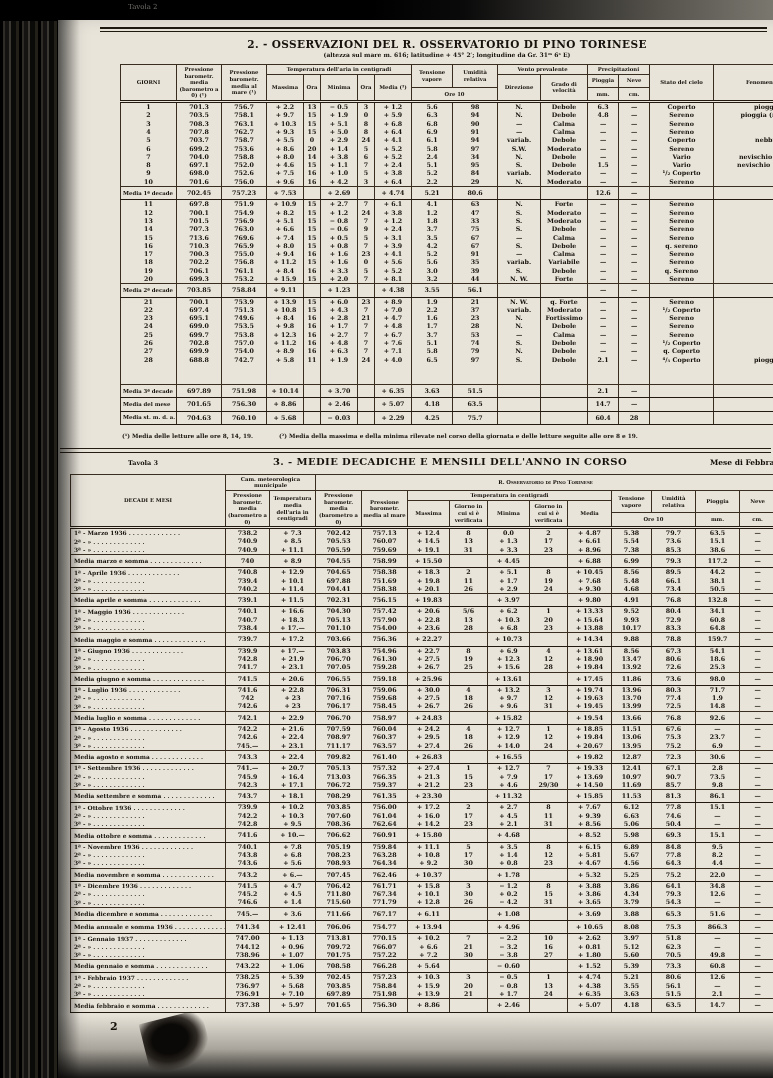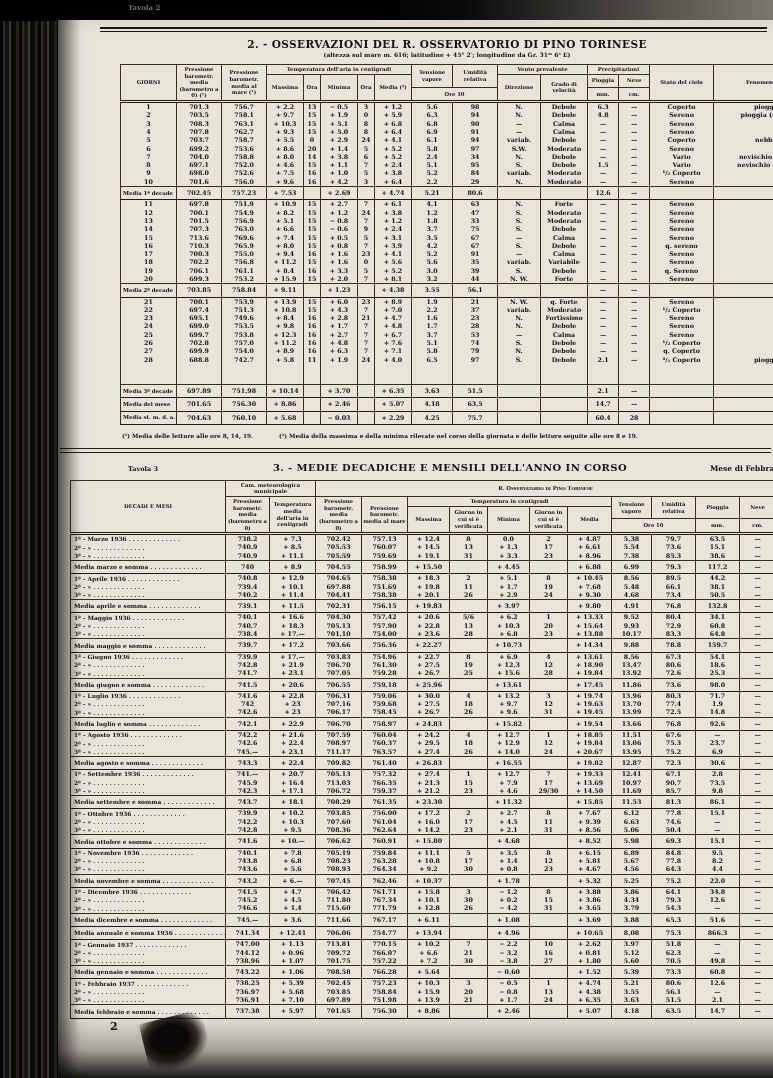--- a/index.html
+++ b/index.html
@@ -2,21 +2,21 @@
 <html><head>
 <meta charset="utf-8">
 <style>
   html,body{margin:0;padding:0;background:#060606;}
   .scan{position:relative;width:773px;height:1078px;background:#050505;overflow:hidden;
         font-family:"DejaVu Serif",serif;color:#17120c;}
   .book-edge{position:absolute;left:0;top:0;width:80px;height:1078px;
         background:repeating-linear-gradient(90deg,#000 0 3px,#2f2c28 3px 5px,#141311 5px 9px,#3b3834 9px 11px,#0a0a09 11px 16px,#232019 16px 19px);}
   .top-strip{position:absolute;left:0;top:0;width:100%;height:21px;
         background:linear-gradient(90deg,#000 0 48%,#0a0a0a 60%,#55524c 85%,#7a776f 100%);}
-  .tavola2-ghost{position:absolute;left:128px;top:3px;font-size:7px;font-weight:700;color:#8e8b84;opacity:.8;z-index:5;text-align:right;}
+  .tavola2-ghost{position:absolute;left:128px;top:3px;font-size:7px;font-weight:400;color:#8e8b84;opacity:.8;z-index:5;text-align:right;}
   .page{position:absolute;left:58px;top:20px;width:715px;height:1058px;background:#e8e4da;overflow:hidden;
         box-shadow:inset 18px 0 28px -18px rgba(0,0,0,.65);}
   .left-vignette{position:absolute;left:0;top:0;width:22px;height:100%;
         background:linear-gradient(90deg,rgba(0,0,0,.45),rgba(0,0,0,0));pointer-events:none;}
   .bottom-vignette{position:absolute;left:0;bottom:0;width:100%;height:64px;
         background:linear-gradient(180deg,rgba(0,0,0,0) 0%,rgba(20,16,10,.3) 55%,rgba(4,3,2,.9) 100%);pointer-events:none;}
   .smudge{position:absolute;left:86px;top:996px;width:64px;height:52px;transform:rotate(-14deg);
         background:radial-gradient(ellipse at 42% 42%,#0b0907 0 34%,rgba(22,17,12,.85) 52%,rgba(50,42,32,0) 74%);}
   .page-number{position:absolute;left:52px;top:1000px;font-size:11px;font-weight:700;color:#14100a;}
   .top-rule{margin:7px 6px 0 42px;height:2px;border-top:2.5px solid #1d1810;border-bottom:1px solid #1d1810;}
@@ -32,21 +32,21 @@
   .t tr.spacer td{height:20px;}
   #t2{margin:6px 0 0 62px;width:700px;}
   #t2 tbody tr.media td:first-child{text-align:left;font-size:5.4px;padding-left:2px;}
   #t3{margin:3px 0 0 12px;width:705px;}
   #t3 tbody td:first-child{text-align:left;padding-left:3px;font-size:5.9px;}
   #t3 tbody td:first-child::after{content:" . . . . . . . . . . . . .";}
   .smallcaps{font-variant:small-caps;}
   .footnotes{margin:8px 0 0 64px;font-size:5.8px;font-weight:700;}
   .footnotes span{margin-right:26px;}
   .section-divider{margin:9px 2px 3px 2px;height:3px;border-top:1.2px solid #241d13;border-bottom:1.2px solid #241d13;}
-  .t3-head{position:relative;height:15px;margin-top:9px;}
+  .t3-head{position:relative;height:15px;margin-top:3px;}
   .t3-tavola{position:absolute;left:70px;top:3px;font-size:6.5px;font-weight:700;}
   .t3-title{position:absolute;left:62px;top:0;width:660px;text-align:center;font-size:10px;font-weight:700;letter-spacing:.4px;}
   .t3-mese{position:absolute;left:652px;top:2px;font-size:7.5px;font-weight:700;white-space:nowrap;}
 </style>
 </head>
 <body>
 
 <div class="scan">
   <div class="book-edge"></div>
   <div class="top-strip"></div>

